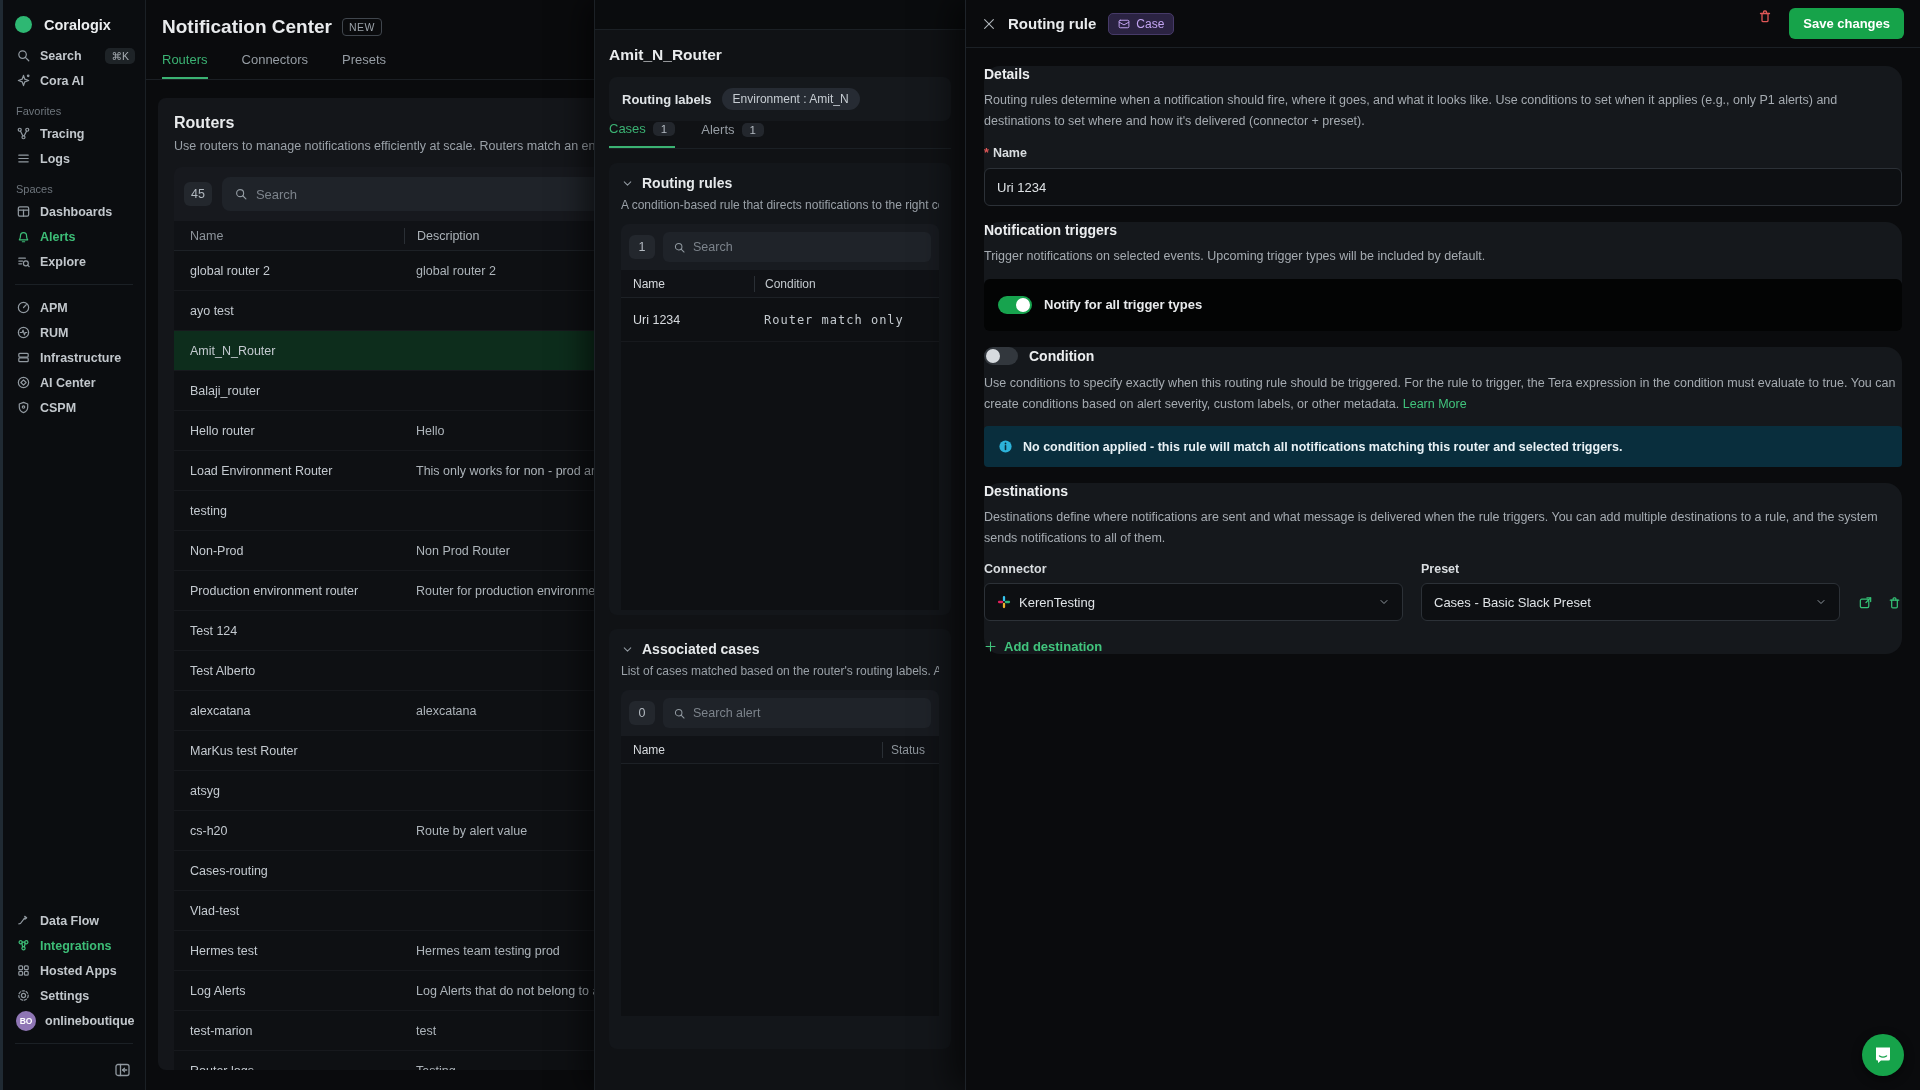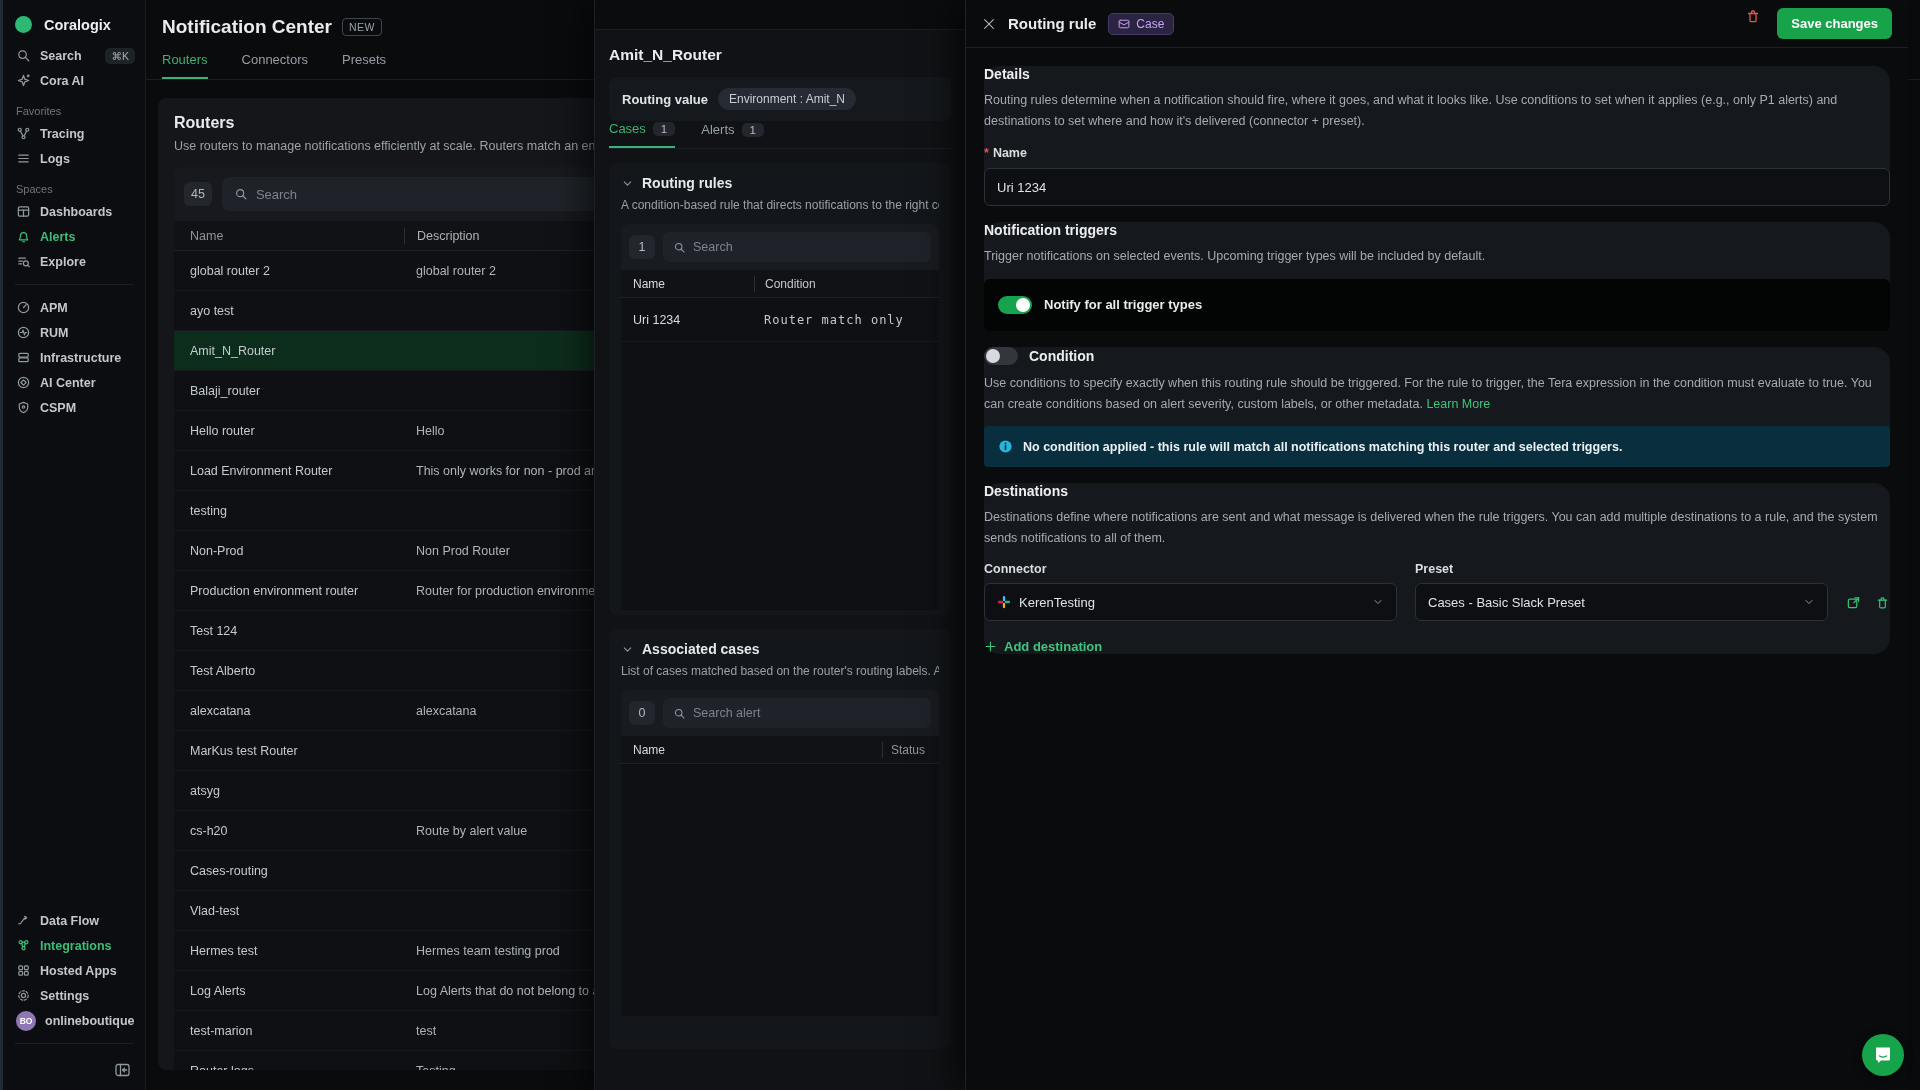--- a/index.html
+++ b/index.html
@@ -91,21 +91,21 @@
             font-size:12px; color:#8d949b; background:#101216; }
   .itrow { display:flex; align-items:center; height:44px; border-bottom:1px solid #17191d; font-size:12.5px; }
   .icell.name { width:133px; padding-left:12px; flex-shrink:0; color:#d6dade; }
   .icell.cond { flex:1; padding-left:10px; font-family:"DejaVu Sans Mono", monospace;
                 font-size:12px; letter-spacing:1px; color:#c3c9ce; }
   .icell.status { width:56px; padding-left:8px; flex-shrink:0; }
   .empty-zone { height:268px; background:#0e1013; }
   .empty-zone.short { height:252px; }
 
   
-  .drawer-right { position:absolute; left:965px; top:0; right:12px; height:100%;
+  .drawer-right { position:absolute; left:965px; top:0; right:0; height:100%;
                   background:#0a0b0d; border-left:1px solid #1e2329;
                   box-shadow:-12px 0 32px rgba(0,0,0,.6); }
   .rd-head { height:48px; display:flex; align-items:center; padding:0 16px;
              border-bottom:1px solid #1b2025; }
   .rd-title { font-size:15px; font-weight:700; color:#e9ebed; margin-left:12px; }
   .case-badge { display:flex; align-items:center; gap:6px; margin-left:12px;
                 background:#2b2342; border:1px solid #463a68; border-radius:5px;
                 padding:3px 9px; font-size:12px; color:#c2a4f2; }
   .rd-actions { margin-left:auto; display:flex; align-items:flex-start; gap:16px; }
   .save-btn { background:#16a34a; border:none; border-radius:6px; color:#fff; font-weight:700;
@@ -457,21 +457,21 @@
     </div>
   </div>
 </main>
 
 <section class="drawer-mid">
   <div class="mid-strip"></div>
   <div class="mid-body">
     <div class="mid-title">Amit_N_Router</div>
 
     <div class="labels-box">
-      <span class="labels-title">Routing value</span>
+      <span class="labels-title">Routing labels</span>
       <span class="chip">Environment : Amit_N</span>
     </div>
 
     <div class="mid-tabs">
       <span class="mid-tab active">
         <span>Cases</span>
         <span class="pill">1</span>
       </span>
       <span class="mid-tab">
         <span>Alerts</span>

